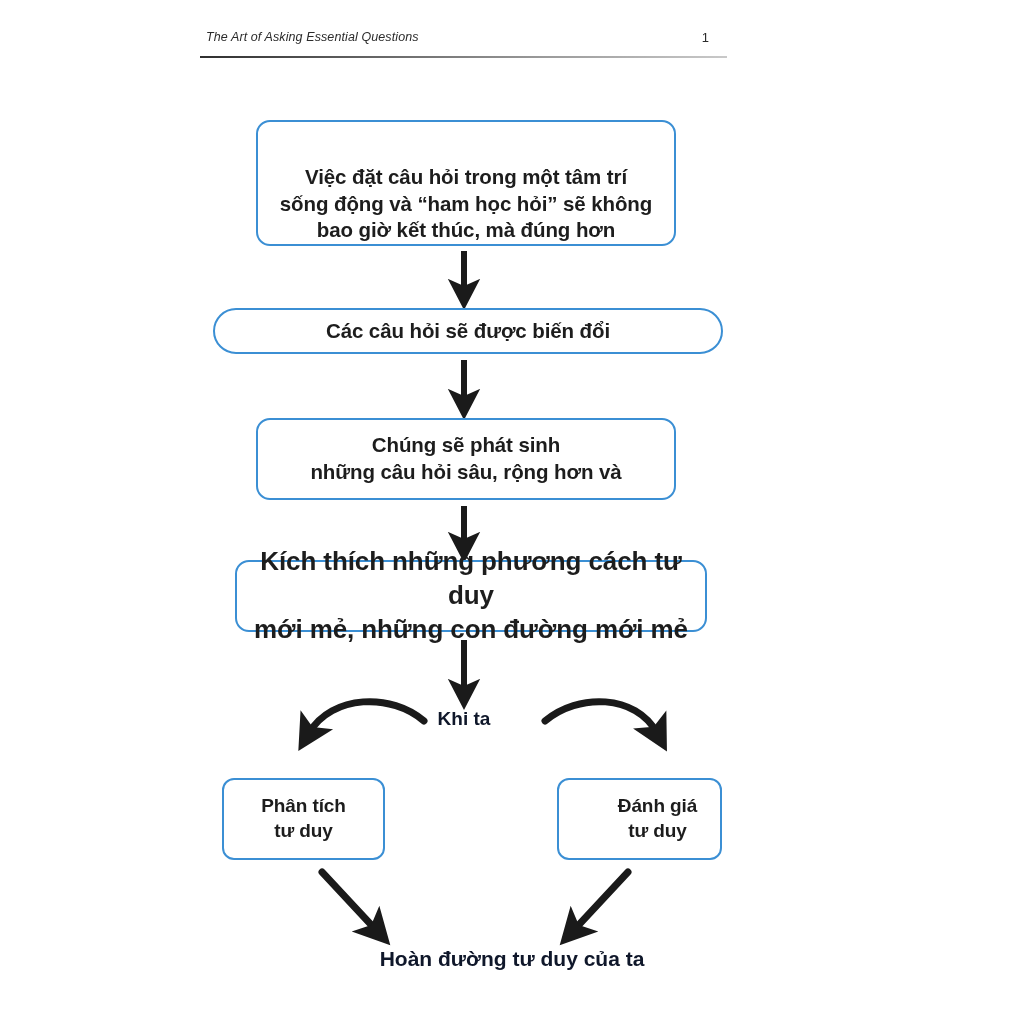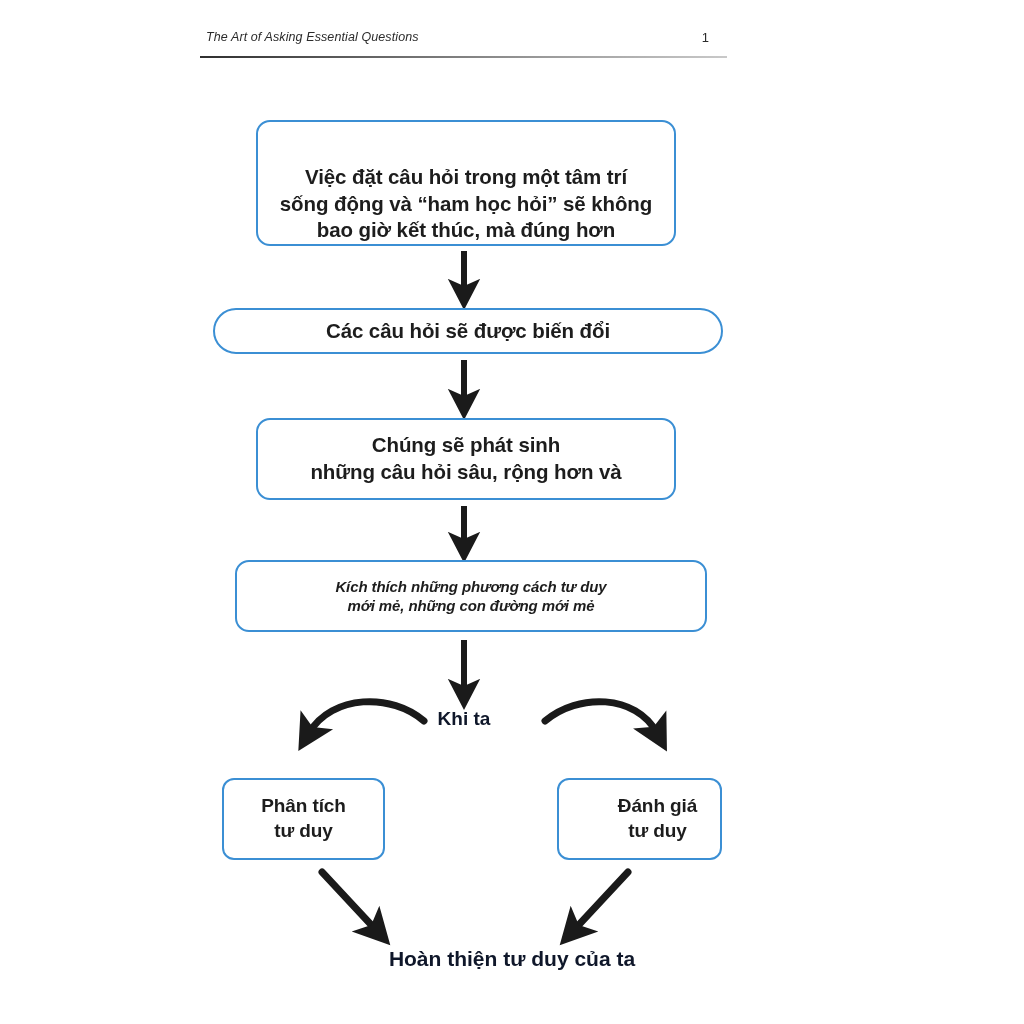--- a/index.html
+++ b/index.html
@@ -61,21 +61,21 @@
   #box-origin{ left:256px; top:120px; width:420px; height:126px; border-radius:14px;align-items:flex-end; }
   #box-origin .txt{ font-size:20.5px; }
 
   #box-transform{ left:213px; top:308px; width:510px; height:46px; border-radius:26px; }
   #box-transform .txt{ font-size:20.5px; }
 
   #box-generate{ left:256px; top:418px; width:420px; height:82px; border-radius:14px; }
   #box-generate .txt{ font-size:20.5px; }
 
   #box-stimulate{ left:235px; top:560px; width:472px; height:72px; border-radius:14px; }
-  #box-stimulate .txt{ font-size:15px;font-style:italic; }
+  #box-stimulate .txt{ font-size:26px; }
 
   #box-analyze{ left:222px; top:778px; width:163px; height:82px; border-radius:12px; }
   #box-analyze .txt{ font-size:19px; }
 
   #box-evaluate{ left:557px; top:778px; width:165px; height:82px; border-radius:12px;padding-left:36px; }
   #box-evaluate .txt{ font-size:19px; }
 
   
   .flabel{
     position:absolute;
@@ -166,15 +166,15 @@
   <div class="fbox" id="box-analyze">
     <div class="txt">Phân tích
 tư duy</div>
   </div>
 
   <div class="fbox" id="box-evaluate">
     <div class="txt">Đánh giá
 tư duy</div>
   </div>
 
-  <div class="flabel" id="label-outcome">Hoàn thiện tư duy của ta</div>
+  <div class="flabel" id="label-outcome">Hoàn đường tư duy của ta</div>
 
 </div>
 
 </body></html>

